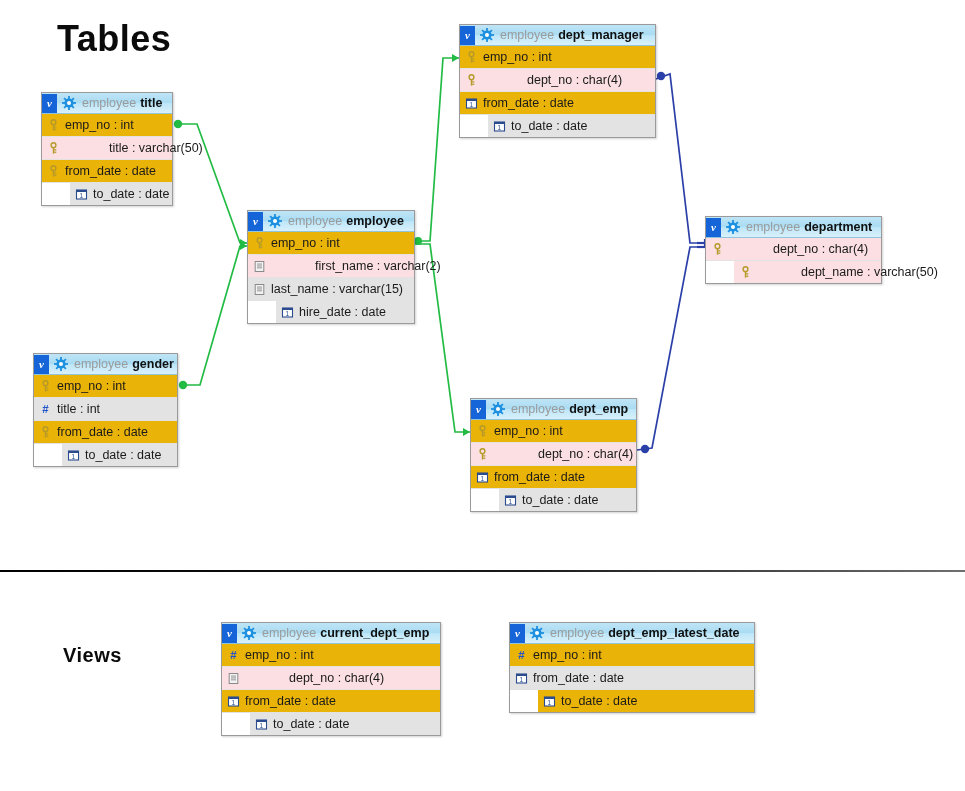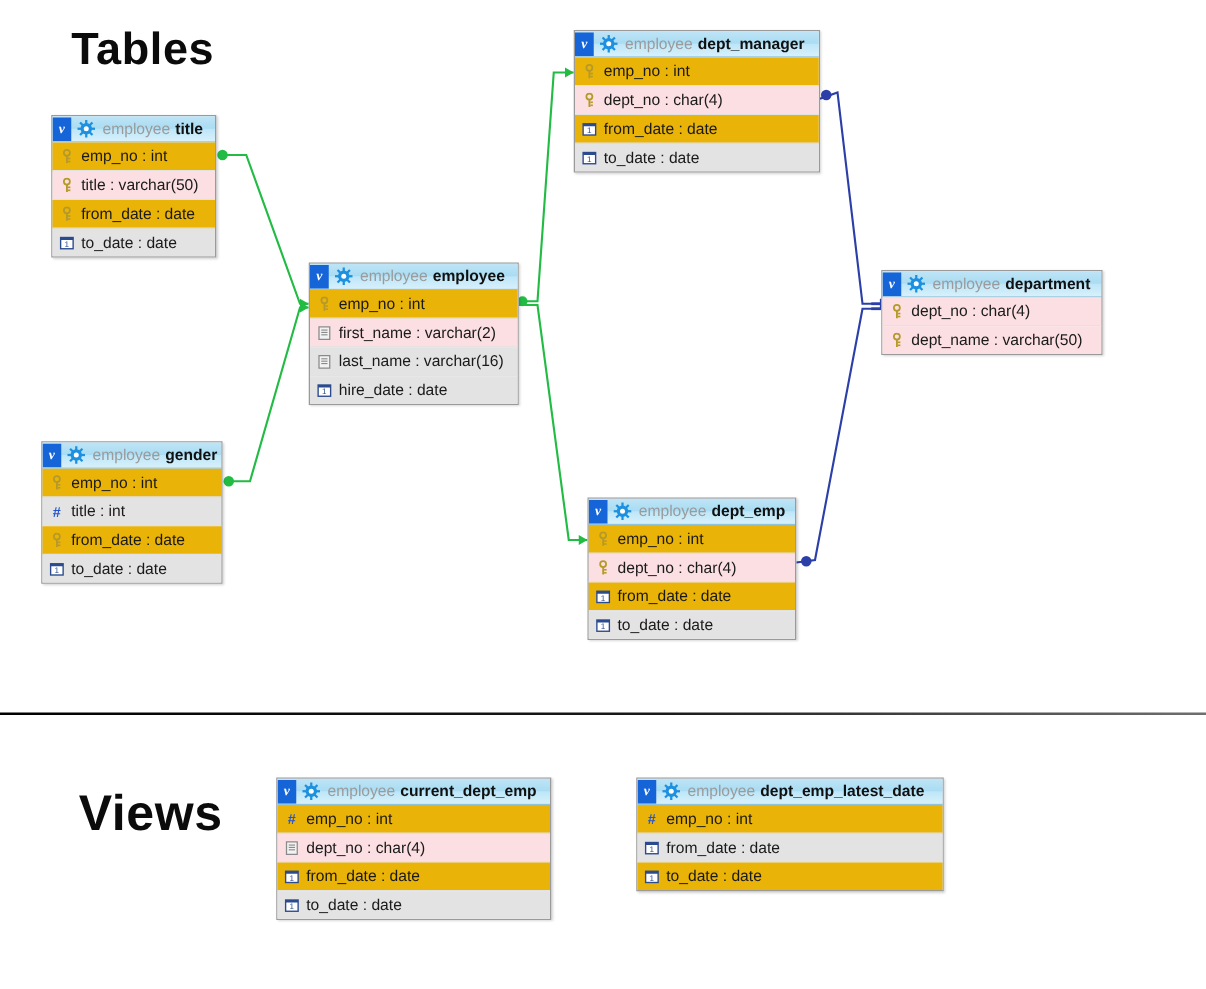--- a/index.html
+++ b/index.html
@@ -24,21 +24,21 @@
 
   .section-label {
     position: absolute;
     font-family: "Liberation Sans", sans-serif;
     font-weight: bold;
     color: #0b0b0b;
     letter-spacing: 0.5px;
     white-space: nowrap;
   }
   .section-label.tables { left: 57px; top: 18px; font-size: 36px; }
-  .section-label.views  { left: 63px; top: 629px; font-size: 40px; }
+  .section-label.views  { left: 63px; top: 644px; font-size: 20px; }
 
   .divider {
     position: absolute;
     left: 0px;
     top: 570px;
     width: 965px;
     height: 2px;
     background: linear-gradient(to right, #000 0%, #1a1a1a 55%, #6f6f6f 100%);
   }
 
@@ -96,23 +96,23 @@
   }
 
   .ent-row {
     display: flex;
     align-items: center;
     height: 22px;
     padding-left: 5px;
     border-bottom: 1px solid #e2e2e2;
     white-space: nowrap;
   }
-  .ent-row:last-child { border-bottom: none; }
+  .ent-row:last-child { border-bottom: none; margin-left: 28px; }
   .ent-row.bg-white { background: #eab308; }
-  .ent-row.bg-pink  { background: #fbdfe2; }
+  .ent-row.bg-pink  { background: #fbdfe2; gap: 44px; }
   .ent-row.bg-gray  { background: #e3e3e3; }
 
   .col-icon {
     flex: 0 0 auto;
     width: 13px;
     height: 13px;
     margin-right: 5px;
     position: relative;
   }
   .col-text { color: #1a1a1a; font-size: 12.5px; }
@@ -346,21 +346,21 @@
       </div>
       <div class="ent-row bg-gray">
         <span class="col-icon">
           <svg width="13" height="13" viewBox="0 0 13 13">
             <rect x="2.2" y="1.5" width="8.6" height="10" fill="#f2f2f2" stroke="#8a8a8a" stroke-width="1"></rect>
             <rect x="4" y="3.6" width="5" height="0.9" fill="#8a8a8a"></rect>
             <rect x="4" y="5.5" width="5" height="0.9" fill="#8a8a8a"></rect>
             <rect x="4" y="7.4" width="5" height="0.9" fill="#8a8a8a"></rect>
           </svg>
         </span>
-        <span class="col-text">last_name : varchar(16)</span>
+        <span class="col-text">last_name : varchar(15)</span>
       </div>
       <div class="ent-row bg-gray">
         <span class="col-icon">
           <svg width="13" height="13" viewBox="0 0 13 13">
             <rect x="1.5" y="2" width="10" height="9" fill="#ffffff" stroke="#2b4b8f" stroke-width="1.1"></rect>
             <rect x="1.5" y="2" width="10" height="2" fill="#2b4b8f"></rect>
             <text x="6.4" y="9.6" font-size="6.5" text-anchor="middle" fill="#2b4b8f" font-family="&quot;Liberation Sans&quot;, sans-serif">1</text>
           </svg>
         </span>
         <span class="col-text">hire_date : date</span>

